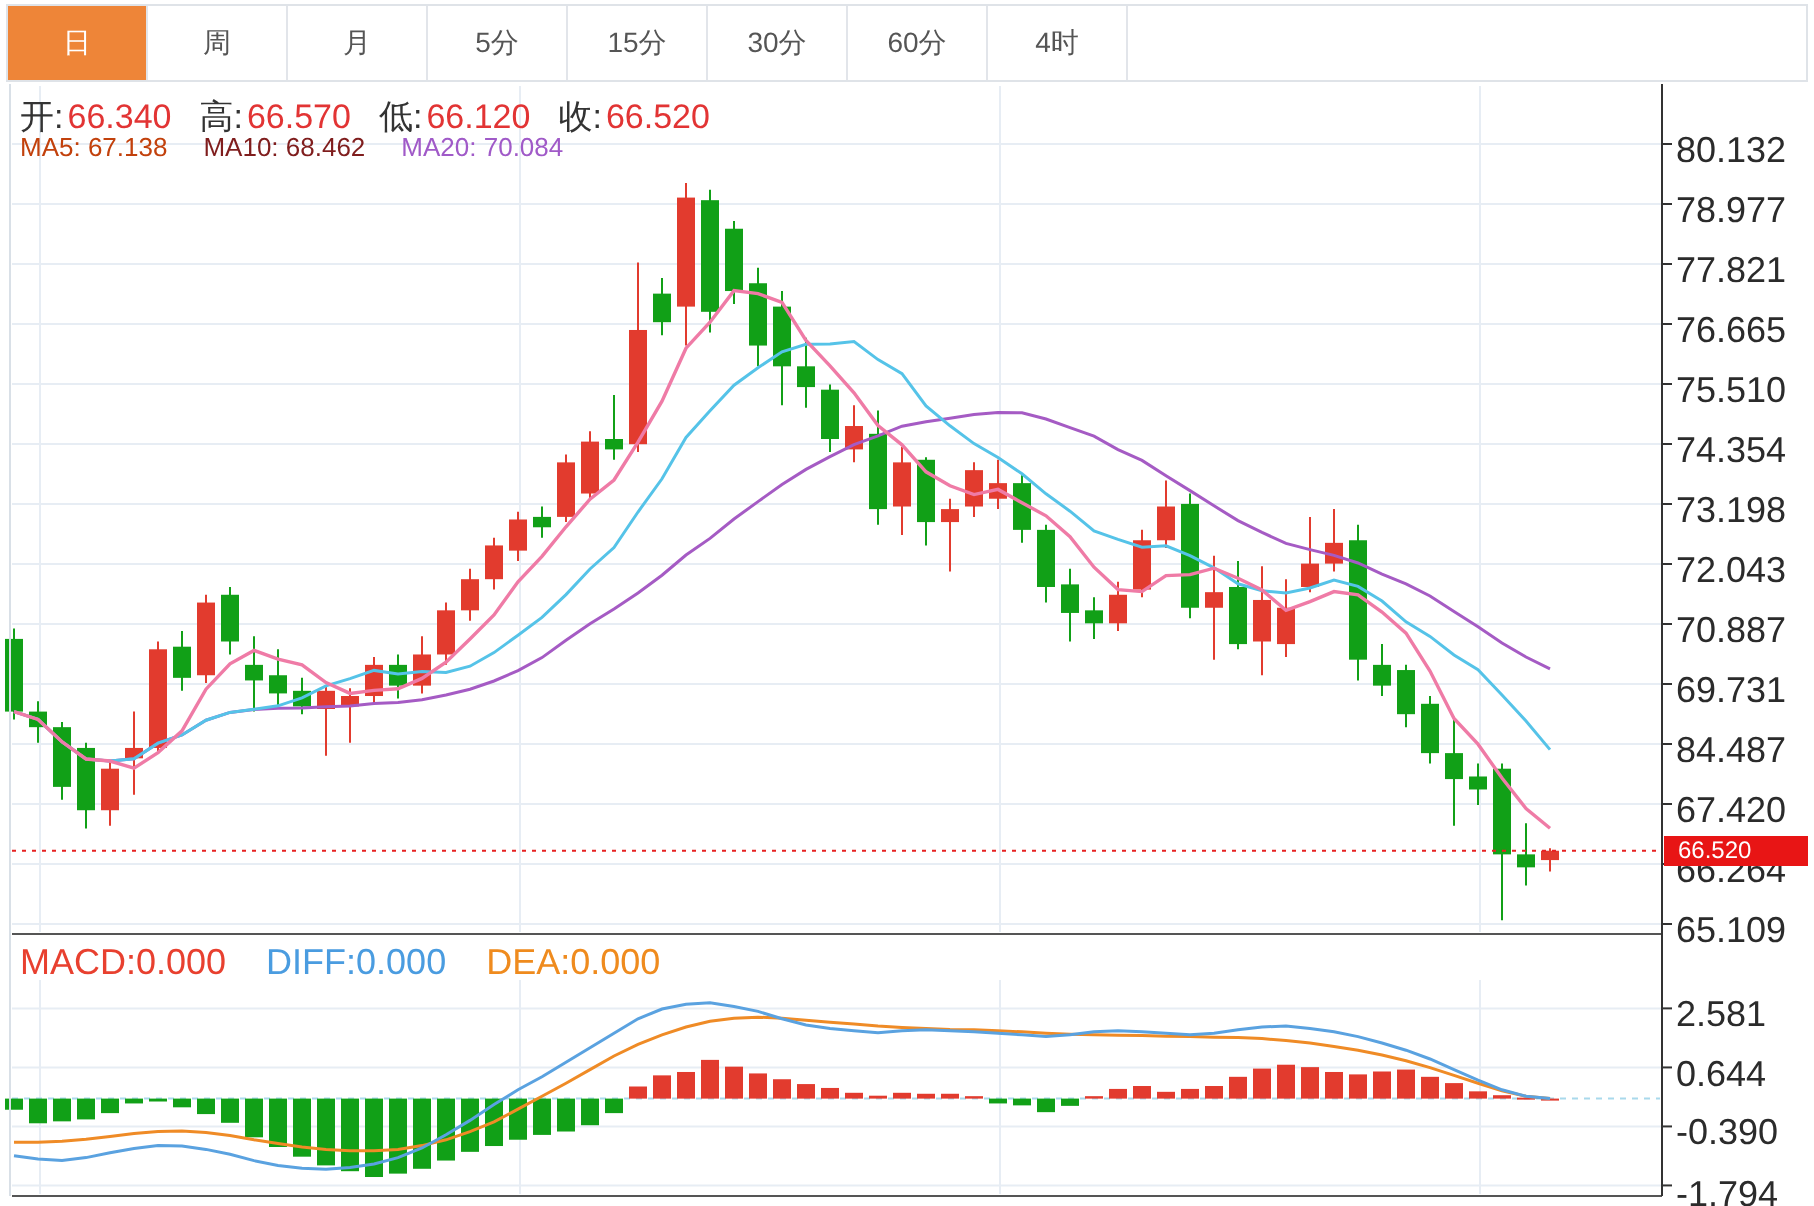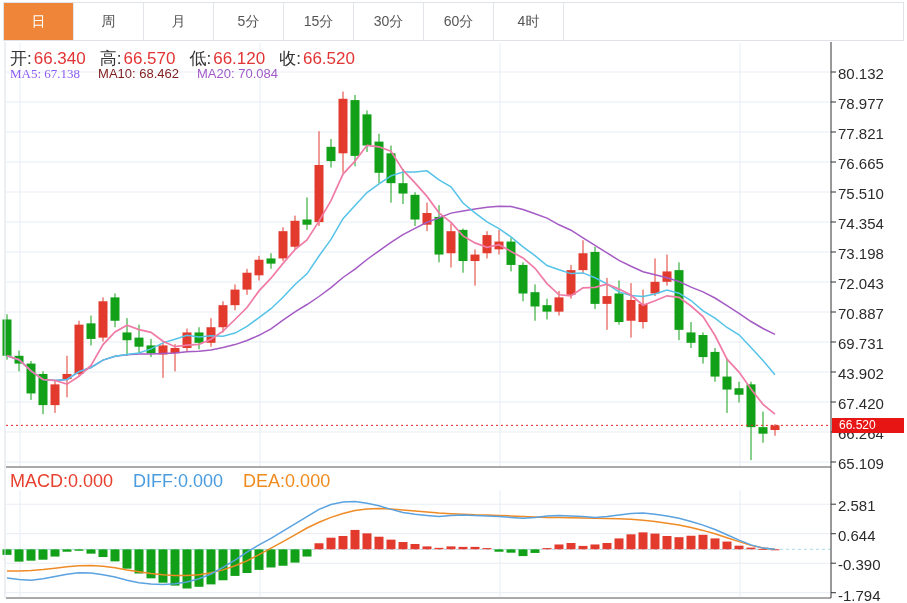--- a/index.html
+++ b/index.html
@@ -11,21 +11,21 @@
   .tab{width:70px;height:100%;display:flex;align-items:center;justify-content:center;
        font-size:14px;color:#555;border-right:1px solid #e2e5ea;box-sizing:border-box;cursor:pointer;}
   .tab.active{background:#ee8538;color:#fff;}
   .ohlc-row{position:absolute;left:10px;top:47px;z-index:3;font-size:17px;color:#333;white-space:nowrap;}
   .ohlc-row .pair{margin-right:14px;}
   .ohlc-row .val{margin-left:2px;}
   .ma-row{position:absolute;left:10px;top:66px;z-index:3;font-size:13px;white-space:nowrap;}
   .ma-row span{margin-right:18px;}
   .macd-row{position:absolute;left:10px;top:471px;z-index:3;font-size:18px;white-space:nowrap;}
   .macd-row span{margin-right:20px;}
-  .tick{position:absolute;left:838px;font-size:15px;color:#2b2b2b;z-index:2;white-space:nowrap;}
+  .tick{position:absolute;left:838px;font-size:18px;color:#2b2b2b;z-index:2;white-space:nowrap;}
   .badge{position:absolute;left:832px;top:418px;width:72px;height:15px;background:#e81515;
          color:#fff;font-size:12px;line-height:15px;padding-left:7px;box-sizing:border-box;z-index:4;}
 </style>
 </head>
 <body>
 
 <div class="stage">
   <svg class="chart" width="907" height="603" viewBox="0 0 907 603">
       <line x1="6" y1="72" x2="831" y2="72" stroke="#e7edf4"></line>
       <line x1="6" y1="102" x2="831" y2="102" stroke="#e7edf4"></line>
@@ -282,34 +282,34 @@
       <div class="tab active">日</div>
       <div class="tab">周</div>
       <div class="tab">月</div>
       <div class="tab">5分</div>
       <div class="tab">15分</div>
       <div class="tab">30分</div>
       <div class="tab">60分</div>
       <div class="tab">4时</div>
     </div>
   <div class="ohlc-row"><span class="pair"><span>开:</span><span class="val" style="color: rgb(226, 52, 52);">66.340</span></span><span class="pair"><span>高:</span><span class="val" style="color: rgb(226, 52, 52);">66.570</span></span><span class="pair"><span>低:</span><span class="val" style="color: rgb(226, 52, 52);">66.120</span></span><span class="pair"><span>收:</span><span class="val" style="color: rgb(226, 52, 52);">66.520</span></span></div>
-  <div class="ma-row"><span style="color: #8b5cf6; font-family: Liberation Serif, serif;">MA5: 67.138</span><span style="color: #7f1d1d;">MA10: 68.462</span><span style="color: rgb(160, 90, 200);">MA20: 70.084</span></div>
+  <div class="ma-row"><span style="color: #c2410c;">MA5: 67.138</span><span style="color: #7f1d1d;">MA10: 68.462</span><span style="color: rgb(160, 90, 200);">MA20: 70.084</span></div>
   <div class="macd-row"><span style="color: rgb(232, 64, 47);">MACD:0.000</span><span style="color: rgb(74, 156, 224);">DIFF:0.000</span><span style="color: rgb(239, 139, 30);">DEA:0.000</span></div>
   <div id="price-axis">
       <div class="tick" style="top: 65px;">80.132</div>
       <div class="tick" style="top: 95px;">78.977</div>
       <div class="tick" style="top: 125px;">77.821</div>
       <div class="tick" style="top: 155px;">76.665</div>
       <div class="tick" style="top: 185px;">75.510</div>
       <div class="tick" style="top: 215px;">74.354</div>
       <div class="tick" style="top: 245px;">73.198</div>
       <div class="tick" style="top: 275px;">72.043</div>
       <div class="tick" style="top: 305px;">70.887</div>
       <div class="tick" style="top: 335px;">69.731</div>
-      <div class="tick" style="top: 365px;">43.902</div>
+      <div class="tick" style="top: 365px;">84.487</div>
       <div class="tick" style="top: 395px;">67.420</div>
       <div class="tick" style="top: 425px;">66.264</div>
       <div class="tick" style="top: 455px;">65.109</div>
     </div>
   <div id="macd-axis">
       <div class="tick" style="top: 497.191px;">2.581</div>
       <div class="tick" style="top: 526.715px;">0.644</div>
       <div class="tick" style="top: 556.215px;">-0.390</div>
       <div class="tick" style="top: 587px;">-1.794</div>
     </div>

